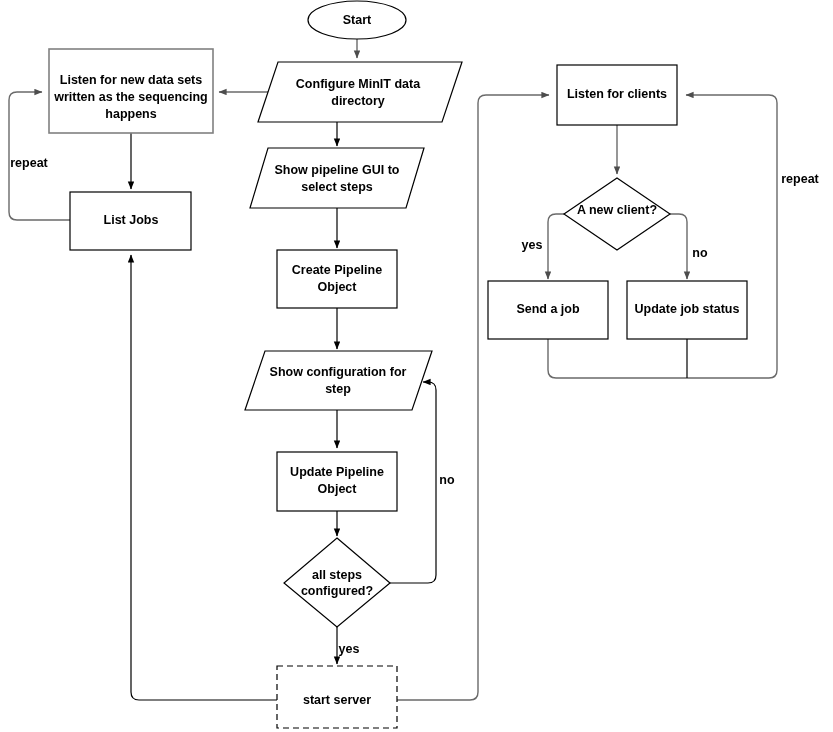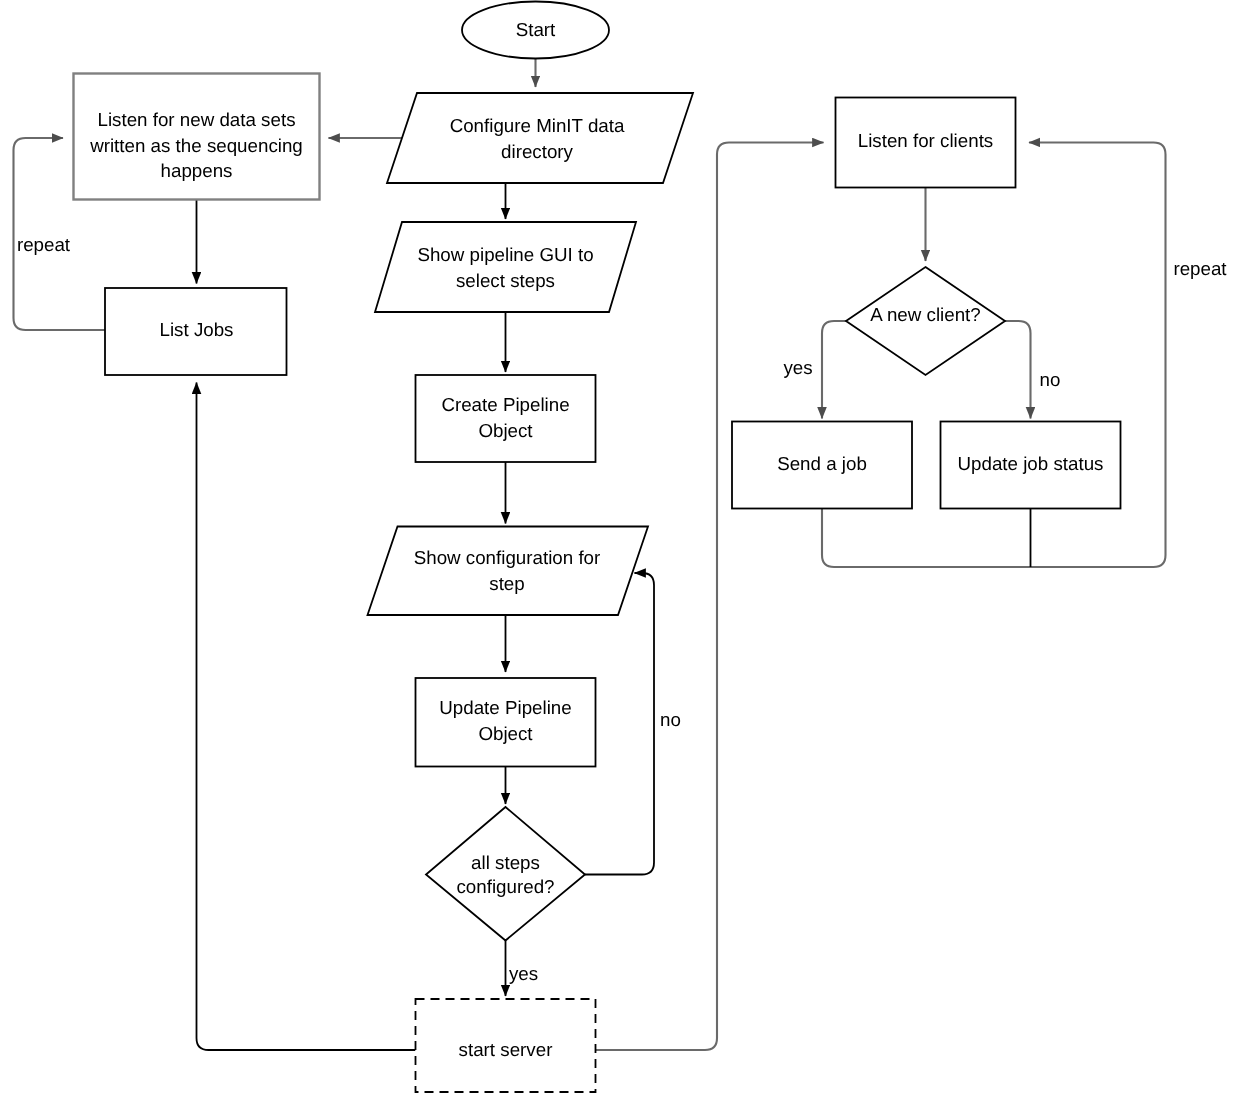--- a/index.html
+++ b/index.html
@@ -7,20 +7,21 @@
     padding: 0;
     background: #ffffff;
   }
   #canvas {
     position: relative;
     width: 833px;
     height: 732px;
     background: #ffffff;
     font-family: "Liberation Sans", sans-serif;
     overflow: hidden;
+    font-weight: bold;
   }
   svg#flow {
     position: absolute;
     left: 0;
     top: 0;
     width: 833px;
     height: 732px;
   }
   .shape-stroke {
     fill: #ffffff;

